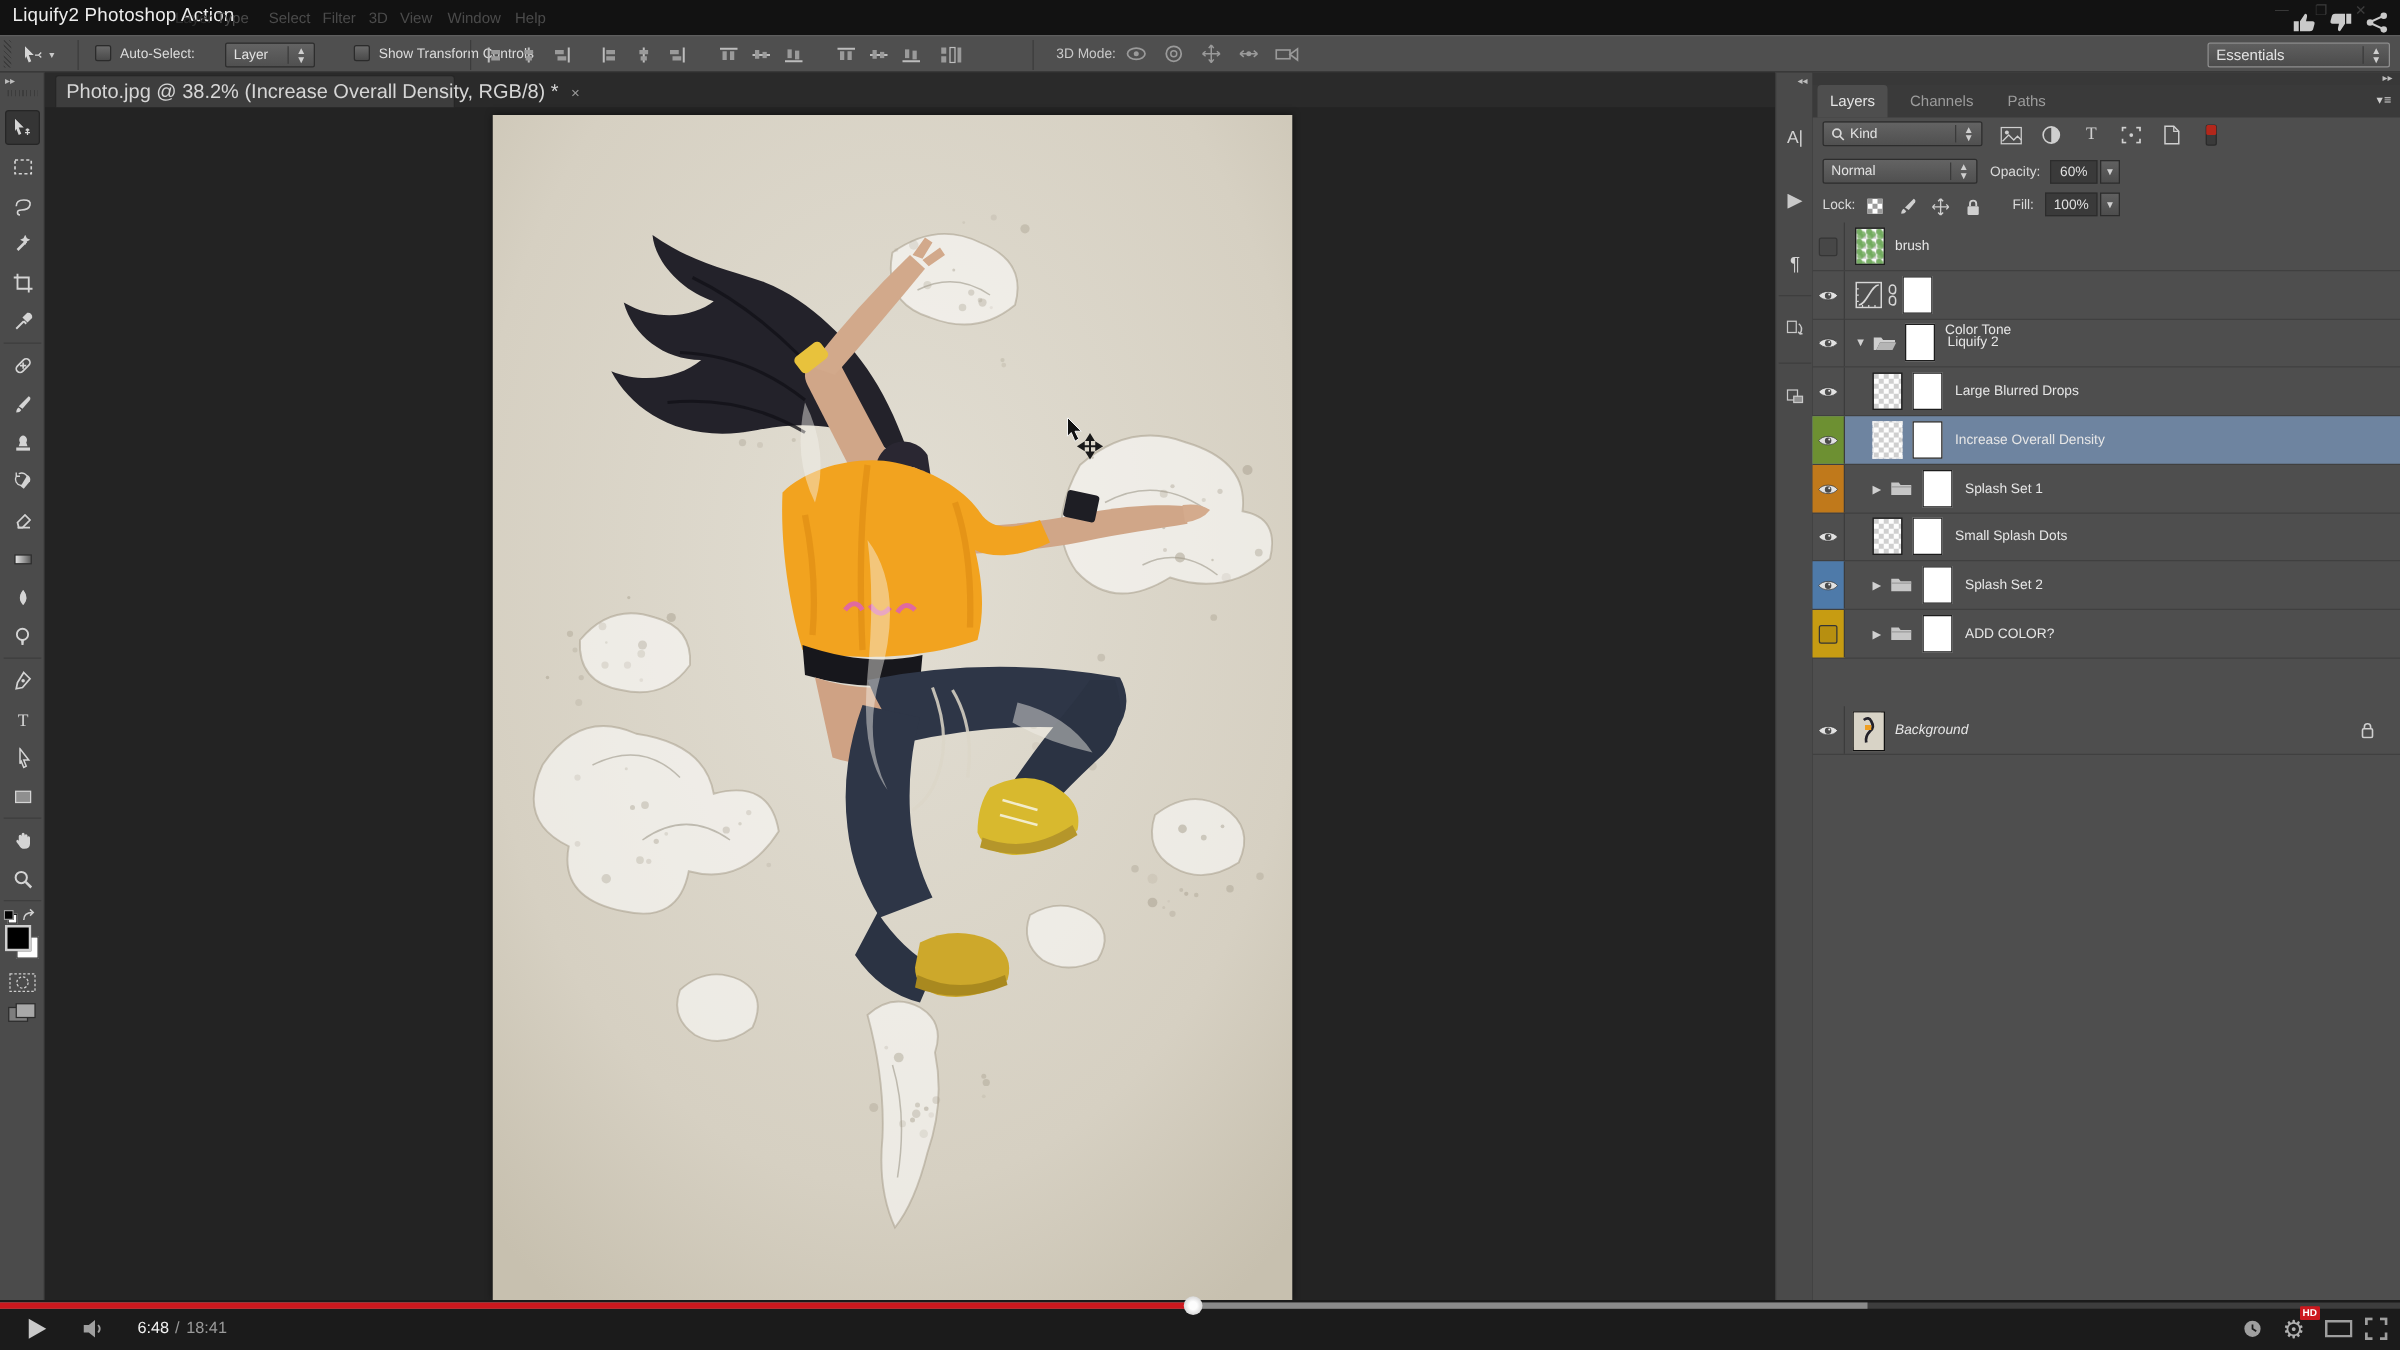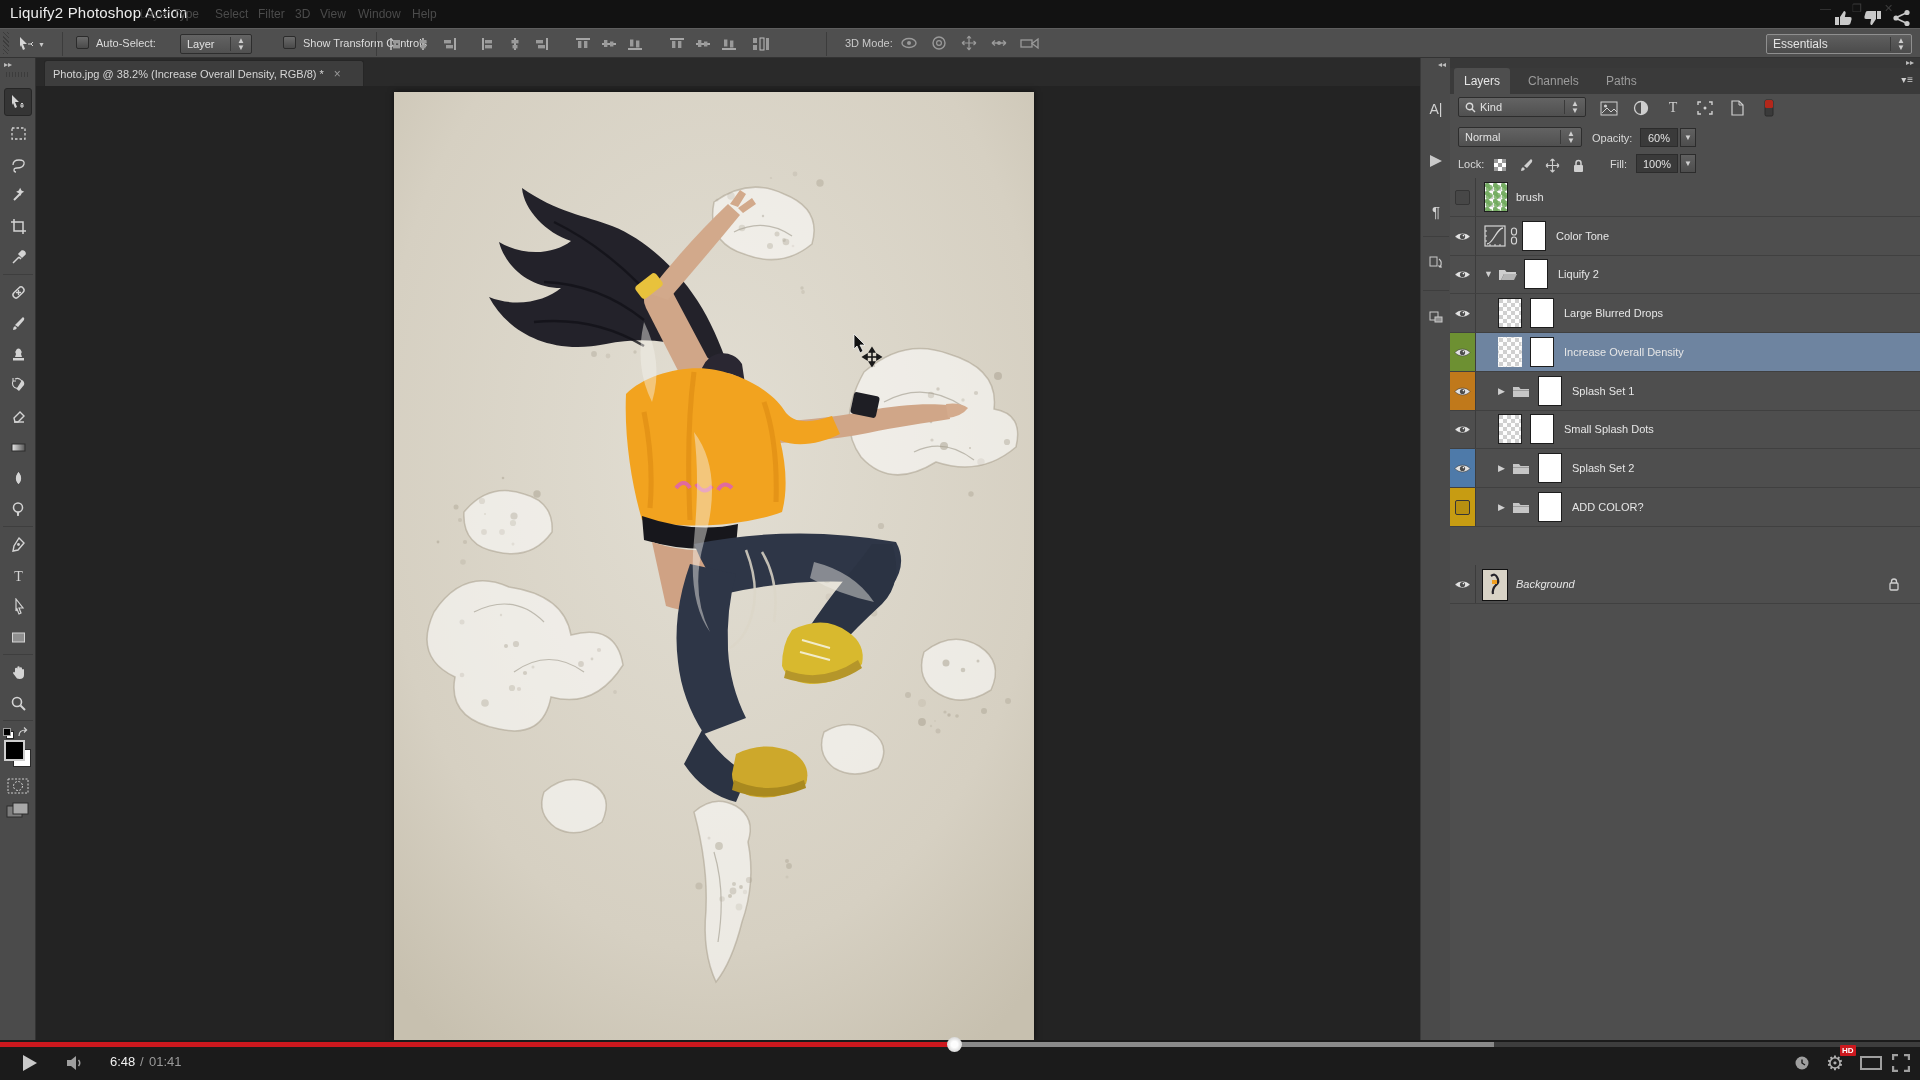--- a/index.html
+++ b/index.html
@@ -29,21 +29,21 @@
   .al-icon{position:absolute;top:8px;width:16px;height:14px;}
   .threed-icon{position:absolute;top:6px;width:20px;height:18px;}
   #workspace-btn{right:8px;top:5px;width:146px;height:20px;border:1px solid #8f8f8f;border-radius:2px;
                  background:linear-gradient(#5f5f5f,#4b4b4b);color:#e4e4e4;font-size:12px;
                  display:flex;align-items:center;padding:0 6px;box-sizing:border-box;}
   
   #tabbar{left:36px;top:58px;width:1384px;height:28px;background:#2a2a2a;}
   #doctab{position:absolute;left:8px;top:2px;width:320px;height:26px;background:#3d3d3d;
           border:1px solid #262626;border-bottom:none;border-radius:3px 3px 0 0;
           display:flex;align-items:center;padding:0 8px;box-sizing:border-box;}
-  #doctab span.t{font-size:11px;color:#d6d6d6;white-space:nowrap;}
+  #doctab span.t{font-size:16px;color:#d6d6d6;white-space:nowrap;}
   #doctab .x{margin-left:10px;color:#9a9a9a;font-size:12px;}
   
   #toolbar{left:0;top:58px;width:36px;height:982px;background:#4b4b4b;border-right:1px solid #333;box-sizing:border-box;}
   .tool{position:absolute;left:4px;width:28px;height:28px;border-radius:3px;
         display:flex;align-items:center;justify-content:center;}
   .tool.selected{background:#353535;border:1px solid #262626;box-sizing:border-box;}
   .tool-div{position:absolute;left:3px;width:30px;height:1px;background:#3e3e3e;}
   
   #canvasarea{left:36px;top:86px;width:1384px;height:954px;background:#232323;}
   #photo{position:absolute;left:358px;top:6px;width:640px;height:948px;box-shadow:0 0 6px rgba(0,0,0,.6);}
@@ -729,21 +729,21 @@
           <div class="abs" style="left: 34px; top: 8px; width: 22px; height: 22px;"><svg width="22" height="22" viewBox="0 0 22 22">
               <rect x="1" y="1" width="20" height="20" fill="none" stroke="#d6d6d6" stroke-width="1.2"></rect>
               <path d="M3,19 C9,19 13,3 19,3" fill="none" stroke="#d6d6d6" stroke-width="1.3"></path>
               <path d="M1,6 h2 M1,11 h2 M1,16 h2 M6,21 v-2 M11,21 v-2 M16,21 v-2" stroke="#d6d6d6"></path>
             </svg></div>
           <div class="abs" style="left: 60px; top: 10px; width: 8px; height: 18px;"><svg width="8" height="18" viewBox="0 0 8 18">
               <rect x="1.5" y="1" width="5" height="7" rx="2.5" fill="none" stroke="#d6d6d6" stroke-width="1.2"></rect>
               <rect x="1.5" y="10" width="5" height="7" rx="2.5" fill="none" stroke="#d6d6d6" stroke-width="1.2"></rect>
             </svg></div>
           <div class="maskthumb" style="left: 72px;"></div>
-          <div class="lname" style="left: 106px;">Color Tone</div>
+          <div class="lname" style="left: 106px; margin-top: 28px;">Color Tone</div>
         </div>
         <div class="layer-row" style="top: 77px;">
           <div class="eye-cell">
             <svg width="17" height="11" viewBox="0 0 17 11">
               <path d="M1,5.5 C4,1 13,1 16,5.5 C13,10 4,10 1,5.5 Z" fill="#e2e2e2" stroke="#3a3a3a" stroke-width="0.6"></path>
               <circle cx="8.5" cy="5.5" r="2.6" fill="#4c4c4c"></circle>
               <circle cx="9.4" cy="4.6" r="0.8" fill="#eee"></circle>
             </svg>
           </div>
           <div class="disc" style="left: 34px;">▼</div>
@@ -868,21 +868,21 @@
       </svg>
     </div>
     <div class="pbtn" style="left:66px;top:15px">
       <svg width="20" height="16" viewBox="0 0 20 16">
         <polygon points="1,5 5,5 10,1 10,15 5,11 1,11" fill="#9f9f9f"></polygon>
         <path d="M12.5,5 q2.5,3 0,6" stroke="#9f9f9f" stroke-width="1.5" fill="none"></path>
       </svg>
     </div>
     <div class="ptime" style="left:110px;color:#f1f1f1">6:48</div>
     <div class="ptime" style="left:140px;color:#9a9a9a">/</div>
-    <div class="ptime" style="left:149px;color:#9a9a9a">01:41</div>
+    <div class="ptime" style="left:149px;color:#9a9a9a">18:41</div>
     <div class="pbtn" style="left:1794px;top:15px">
       <svg width="16" height="16" viewBox="0 0 16 16">
         <circle cx="8" cy="8" r="6.5" fill="#9f9f9f"></circle>
         <path d="M8,4.5 V8 l3,2" stroke="#1b1b1b" stroke-width="1.4" fill="none"></path>
       </svg>
     </div>
     <div class="pbtn" style="left:1826px;top:11px;color:#b0b0b0;font-size:20px">
       <span>⚙</span>
     </div>
     <div id="hd-badge">HD</div>

